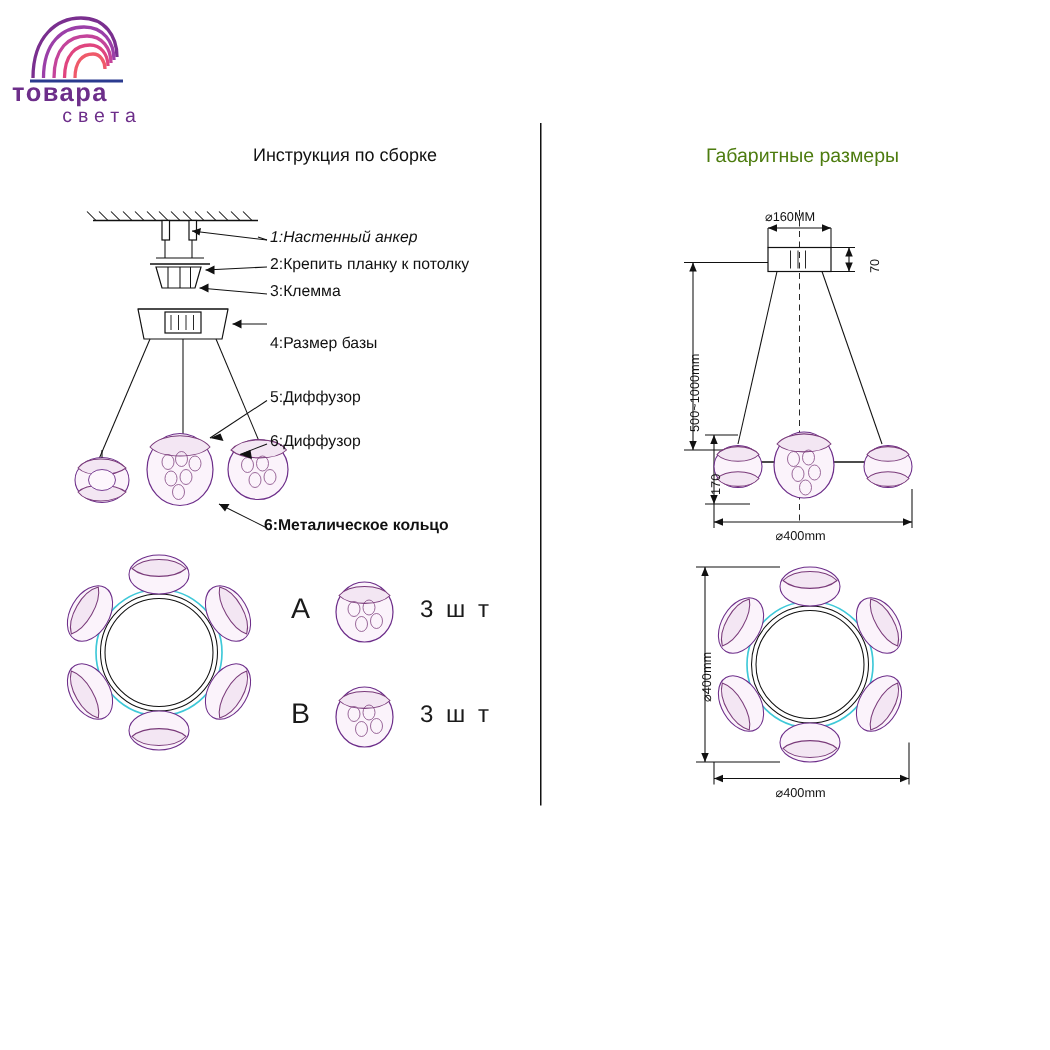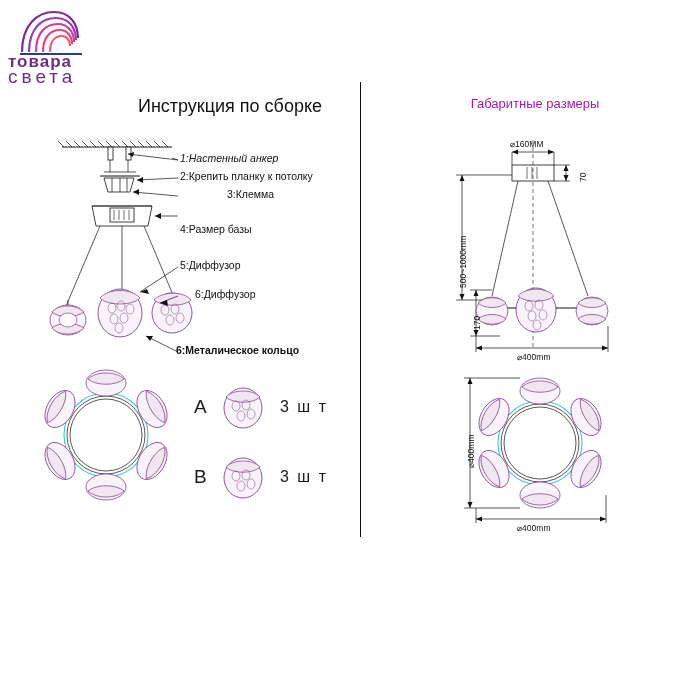--- a/index.html
+++ b/index.html
@@ -13,36 +13,36 @@
   }
   .sheet{position:absolute;inset:0;}
 
   
   .logo{position:absolute;left:8px;top:8px;width:120px;height:72px;}
   .logo-text{
     position:absolute;left:0;top:46px;width:120px;
     font-size:17px;letter-spacing:1px;color:#6d2e8a;font-weight:bold;
     line-height:15px;
   }
-  .logo-text .l2{font-size:19px;font-weight:normal;letter-spacing:4px;}
+  .logo-text .l2{font-size:13px;font-weight:normal;letter-spacing:4px;text-align:center;}
 
   
   .vline{
     position:absolute;left:360px;top:82px;width:1px;height:455px;
     background:#111;
   }
 
   
   .h-left{
     position:absolute;left:100px;top:96px;width:260px;text-align:center;
-    font-size:18px;color:#111;
+    font-size:12px;color:#111;
   }
   .h-right{
     position:absolute;left:400px;top:96px;width:270px;text-align:center;
-    font-size:13px;color:#a21caf;
+    font-size:13px;color:#4d7c0f;
   }
 
   
   .callout{position:absolute;font-size:10.5px;color:#111;white-space:nowrap;}
 
   
   .dim{position:absolute;font-size:8.5px;color:#111;white-space:nowrap;}
   .dim.v{transform-origin:0 0;transform:rotate(-90deg);}
 
   
@@ -356,24 +356,24 @@
       <line class="ln-thin" x1="476" y1="519" x2="606" y2="519"></line>
       <polygon points="476,519 482,516.5 482,521.5" fill="#111"></polygon>
       <polygon points="606,519 600,516.5 600,521.5" fill="#111"></polygon>
       <line class="ln-thin" x1="476" y1="508" x2="476" y2="523"></line>
       <line class="ln-thin" x1="606" y1="495" x2="606" y2="523"></line>
     </g>
   </svg>
 
   <div class="callout" style="left:180px;top:152px;font-style:italic;">1:Настенный анкер</div>
   <div class="callout" style="left:180px;top:170px;">2:Крепить планку к потолку</div>
-  <div class="callout" style="left:180px;top:188px;margin-left:47px;">3:Клемма</div>
+  <div class="callout" style="left:180px;top:188px;">3:Клемма</div>
   <div class="callout" style="left:180px;top:208px;margin-top:15px;">4:Размер базы</div>
   <div class="callout" style="left:180px;top:259px;">5:Диффузор</div>
-  <div class="callout" style="left:195px;top:288px;">6:Диффузор</div>
+  <div class="callout" style="left:180px;top:288px;">6:Диффузор</div>
   <div class="callout" style="left:176px;top:344px;font-weight:bold;">6:Металическое кольцо</div>
 
   <div style="position:absolute;left:194px;top:396px;font-size:19px;">A</div>
   <div style="position:absolute;left:280px;top:398px;font-size:16px;letter-spacing:2px;">3 ш т</div>
   <div style="position:absolute;left:194px;top:466px;font-size:19px;">B</div>
   <div style="position:absolute;left:280px;top:468px;font-size:16px;letter-spacing:2px;">3 ш т</div>
 
   <div class="dim" style="left:510px;top:139px;">⌀160ММ</div>
   <div class="dim v" style="left:578px;top:182px;">70</div>
   <div class="dim v" style="left:458px;top:288px;">500~1000mm</div>

